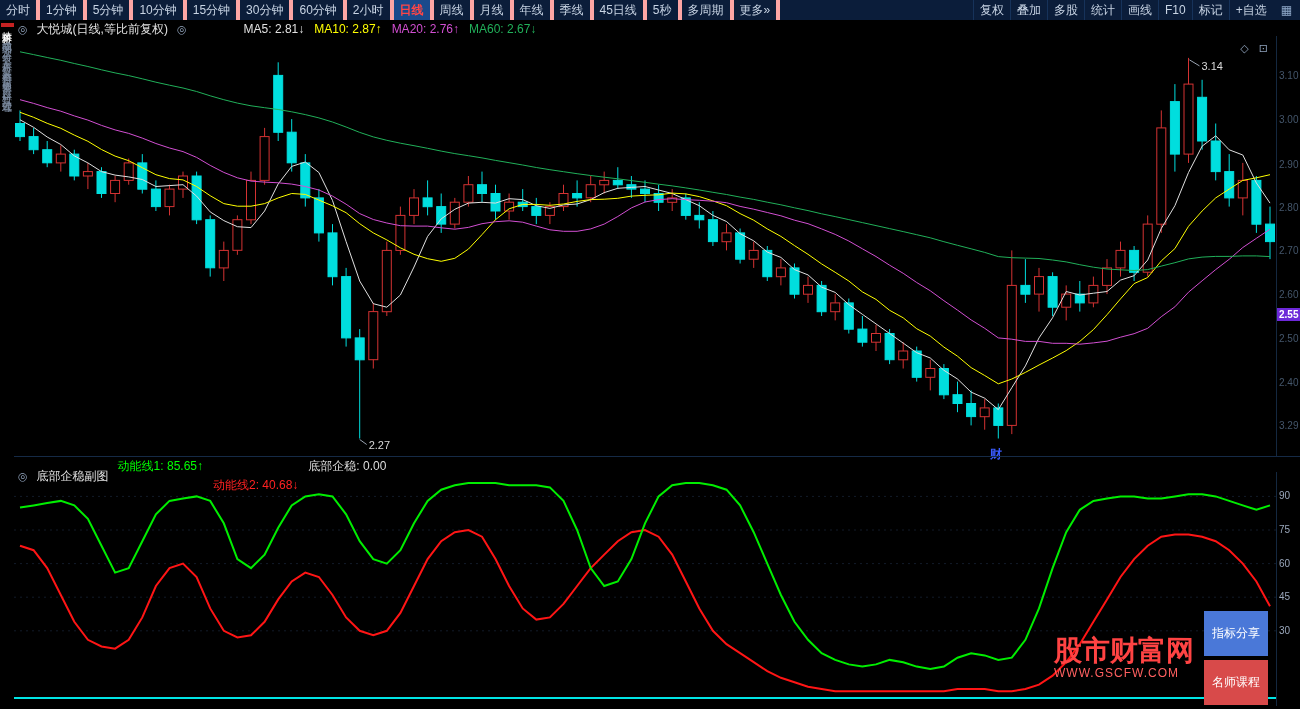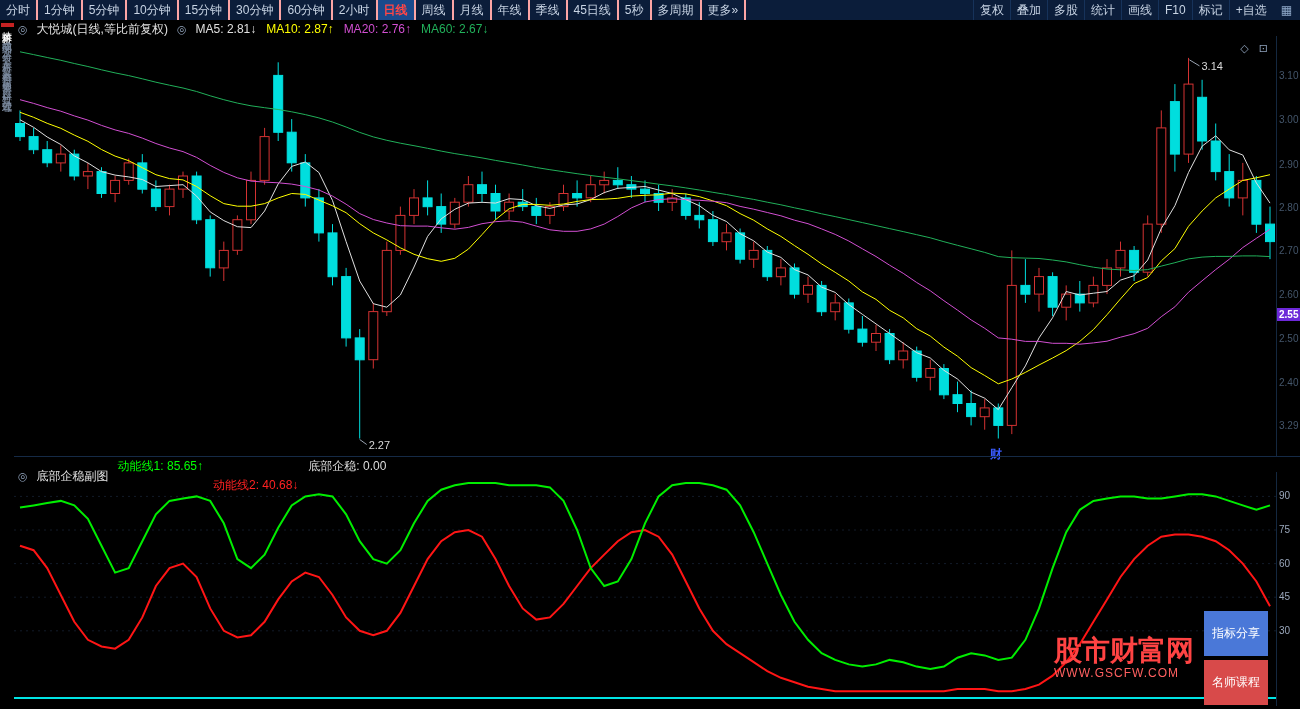--- a/index.html
+++ b/index.html
@@ -2,21 +2,21 @@
 <html><head>
 <meta charset="utf-8">
 <style>
   *{box-sizing:border-box;}
   body{margin:0;background:#000;}
   .app{position:relative;width:1300px;height:709px;background:#000;overflow:hidden;
        font-family:"Liberation Sans","DejaVu Sans",sans-serif;color:#ccc;}
   .topbar{position:absolute;top:0;left:0;width:100%;height:20px;background:#0b1d3a;
           display:flex;justify-content:space-between;font-size:12px;color:#c8d4e4;z-index:6;}
   .tb-group{display:flex;height:100%;align-items:stretch;}
-  .tb-item{display:flex;align-items:center;padding:0 6px;border-right:2px solid #fca5a5;cursor:pointer;white-space:nowrap;}
+  .tb-item{display:flex;align-items:center;padding:0 6px;border-right:4px solid #fca5a5;cursor:pointer;white-space:nowrap;}
   .tb-group.right .tb-item{border-right:none;border-left:1px solid #16325a;}
   .tb-item.active{background:#1a4a8c;color:#ff4646;font-weight:bold;}
   .tb-icon{display:flex;align-items:center;padding:0 8px;color:#8fa8c8;}
   .sidebar{position:absolute;left:0;top:20px;bottom:0;width:14px;background:#000;
            display:flex;flex-direction:column;align-items:center;padding-top:3px;gap:6px;z-index:5;}
   .side-item{writing-mode:vertical-rl;text-orientation:upright;font-size:10px;line-height:13px;
              color:#7c8ba0;cursor:pointer;letter-spacing:1px;}
   .side-item.active{background:#c62222;color:#fff;}
   .chart-region{position:absolute;left:14px;top:20px;right:0;bottom:0;}
   .main-header{position:absolute;top:2px;left:4px;height:14px;display:flex;align-items:center;gap:9px;font-size:12px;white-space:nowrap;}
@@ -89,21 +89,21 @@
       <div class="side-item">盘口分析</div>
       <div class="side-item">公式管理</div>
     </div>
 
   <div class="chart-region">
 
     <div class="main-header">
       <span class="circle-icon">◎</span>
       <span class="chart-title">大悦城(日线,等比前复权)</span>
       <span class="circle-icon">◎</span>
-      <span style="display:flex;gap:10px;">
+      <span style="display:flex;gap:10px;margin-left:48px;">
           <span class="ma-label" style="color: rgb(224, 224, 224);">MA5: 2.81↓</span>
           <span class="ma-label" style="color: rgb(255, 255, 0);">MA10: 2.87↑</span>
           <span class="ma-label" style="color: rgb(210, 79, 210);">MA20: 2.76↑</span>
           <span class="ma-label" style="color: rgb(33, 176, 90);">MA60: 2.67↓</span>
         </span>
     </div>
 
     <div class="corner-icons">
       <span>◇</span>
       <span>⊡</span>

